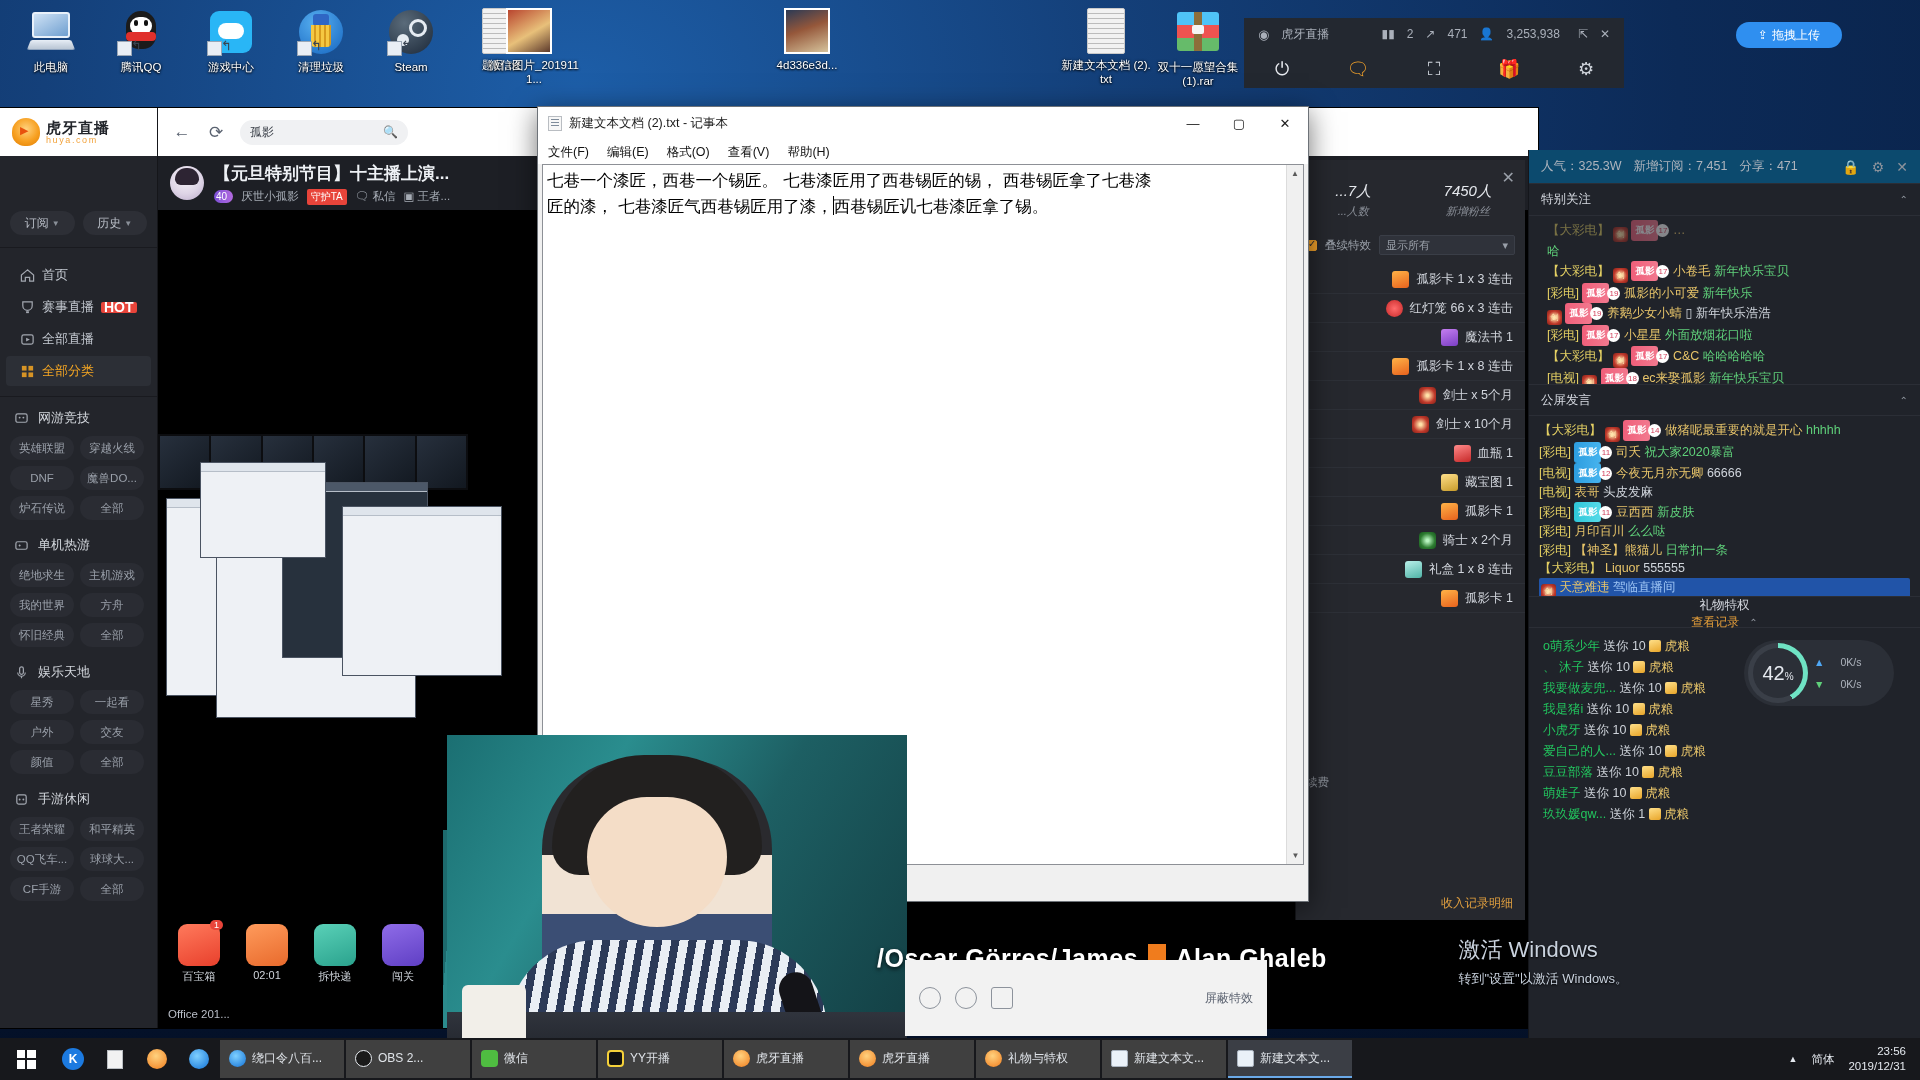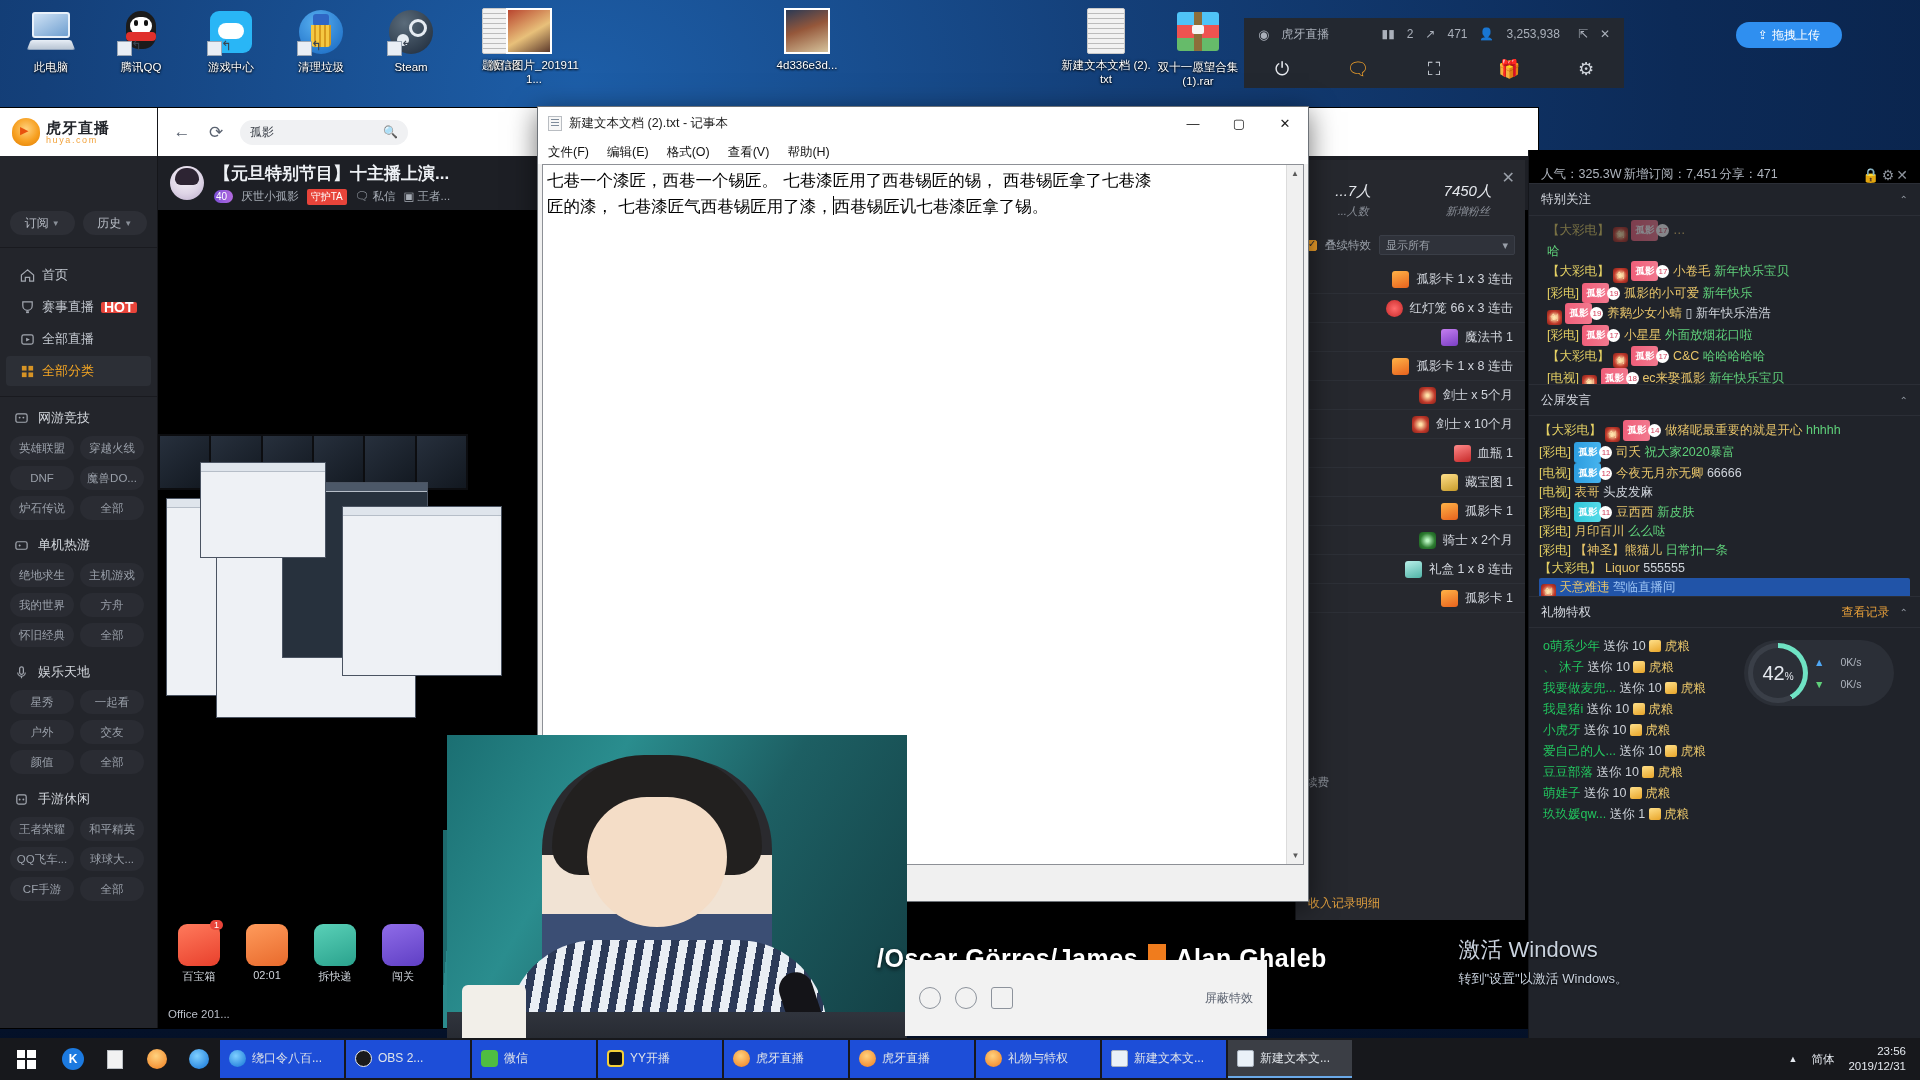--- a/index.html
+++ b/index.html
@@ -153,31 +153,31 @@
   .gc-stats .l{font-size:11px;color:#8b9099;margin-top:3px;}
   .gc-ctl{display:flex;align-items:center;gap:8px;padding:10px 10px;font-size:11.5px;color:#9aa0a9;}
   .chkbox{width:11px;height:11px;border:1px solid #f0a02a;background:#f0a02a;position:relative;border-radius:2px;}
   .chkbox::after{content:"✓";position:absolute;left:1px;top:-3px;color:#2b2d33;font-size:10px;}
   .sel{flex:1;height:20px;background:#2f323a;border:1px solid #3a3e47;border-radius:2px;display:flex;align-items:center;justify-content:space-between;padding:0 6px;font-size:11px;}
   .gift-row{
     height:29px;display:flex;align-items:center;justify-content:flex-end;gap:7px;
     padding:0 12px;border-bottom:1px solid #2d3037;font-size:12.5px;color:#d2d6dd;
   }
   .gift-ic{width:17px;height:17px;flex:none;border-radius:3px;}
-  .gc-foot{position:absolute;left:0;right:0;bottom:0;padding:8px 12px;font-size:12px;color:#e2a03f;}
+  .gc-foot{position:absolute;left:0;right:0;bottom:0;text-align:right;padding:8px 12px;font-size:12px;color:#e2a03f;}
 
   
   #chat{
     position:absolute; right:0; top:150px; width:392px; height:890px;
     background:#20232a; color:#c7ccd4; overflow:hidden;
     border-left:1px solid #14161b;
   }
   .chat-head{
-    height:34px;display:flex;align-items:flex-end;gap:2px;padding:0 12px;
-    font-size:12.5px;color:#aeb4bd;border-bottom:1px solid #2b2e36;background:#000000;
+    height:34px;display:flex;align-items:center;gap:12px;padding:0 12px;
+    font-size:12.5px;color:#aeb4bd;border-bottom:1px solid #2b2e36;background:#0c4a6e;
   }
   .chat-head .sp{flex:1;}
   .chat-head .ci{color:#8d939c;cursor:pointer;font-size:14px;}
   .sect-head{
     height:32px;display:flex;align-items:center;justify-content:space-between;
     padding:0 12px;font-size:12.5px;color:#d5d9e0;border-bottom:1px solid #2b2e36;
   }
   .sect-head .right{display:flex;gap:10px;align-items:center;}
   .link-o{color:#e9a13b;font-size:12px;cursor:pointer;}
   .caret{color:#8d939c;font-size:10px;}
@@ -307,21 +307,21 @@
   #taskbar{
     position:absolute;left:0;bottom:0;width:1920px;height:42px;background:#17181c;
     display:flex;align-items:center;
   }
   .tb-start{width:52px;height:42px;display:flex;align-items:center;justify-content:center;cursor:pointer;}
   .win-logo{width:19px;height:19px;display:grid;grid-template-columns:1fr 1fr;grid-template-rows:1fr 1fr;gap:2px;}
   .win-logo i{background:#fff;display:block;}
   .tb-quick{width:42px;height:42px;display:flex;align-items:center;justify-content:center;cursor:pointer;}
   .tbtn{
     height:38px;min-width:124px;max-width:132px;display:flex;align-items:center;gap:6px;
-    padding:0 9px;background:#1d4ed8;margin-right:2px;font-size:12px;color:#dfe3e8;cursor:pointer;
+    padding:0 9px;background:#404040;margin-right:2px;font-size:12px;color:#dfe3e8;cursor:pointer;
     border-bottom:2px solid transparent;overflow:hidden;white-space:nowrap;
   }
   .tbtn.act{background:#3b3e45;border-bottom-color:#6aa9e8;}
   .tbtn .bi{width:17px;height:17px;flex:none;border-radius:3px;}
   .tray{margin-left:auto;display:flex;align-items:center;gap:14px;padding-right:14px;color:#e4e8ee;font-size:11.5px;}
   .clock{line-height:15px;text-align:right;}
 
   
   #wm{position:absolute;right:292px;bottom:92px;color:#c9d2de;text-shadow:0 1px 2px #000;}
   #wm .a{font-size:22px;} #wm .b{font-size:13px;margin-top:5px;}
@@ -881,21 +881,21 @@
       <span class="nick">Liquor</span>
       <span class="txt-w">555555</span>
     </div>
     <div class="msg hl">
       <span class="knight">剑</span>
       <span class="nick">天意难违</span>
       <span style="color:#9fc6f5;">驾临直播间</span>
     </div>
   </div>
 
-  <div class="sect-head" style="border-top:1px solid #2b2e36;">
+  <div class="sect-head" style="border-top:1px solid #2b2e36;flex-direction:column;">
     <span>礼物特权</span>
     <span class="right">
       <span class="link-o">查看记录</span>
       <span class="caret">⌃</span>
     </span>
   </div>
   <div style="position:relative;padding:8px 0 0 14px;height:220px;overflow:hidden;">
     <div class="gift-msg"><span class="who">o萌系少年</span> <span>送你</span> <span>10</span> <span class="bag"></span> <span class="hg">虎粮</span></div>
     <div class="gift-msg"><span class="who">、 沐子</span> <span>送你</span> <span>10</span> <span class="bag"></span> <span class="hg">虎粮</span></div>
     <div class="gift-msg"><span class="who">我要做麦兜...</span> <span>送你</span> <span>10</span> <span class="bag"></span> <span class="hg">虎粮</span></div>

